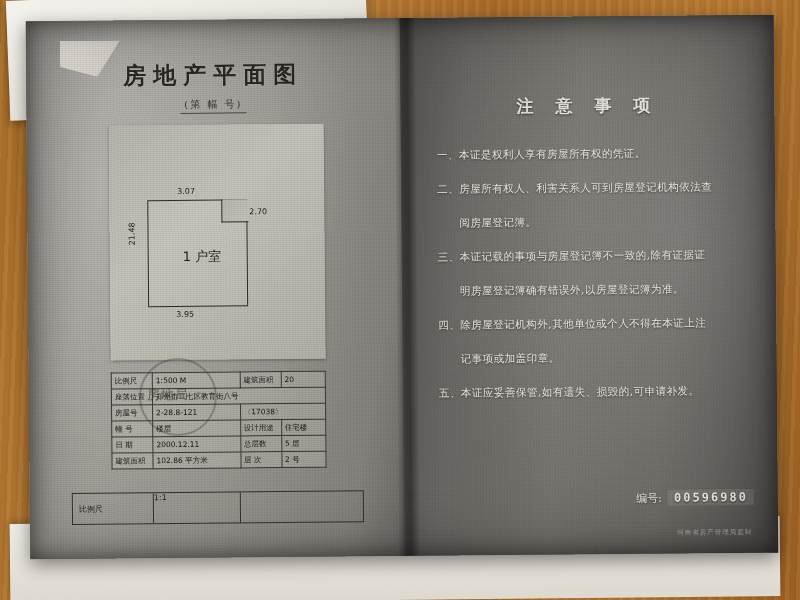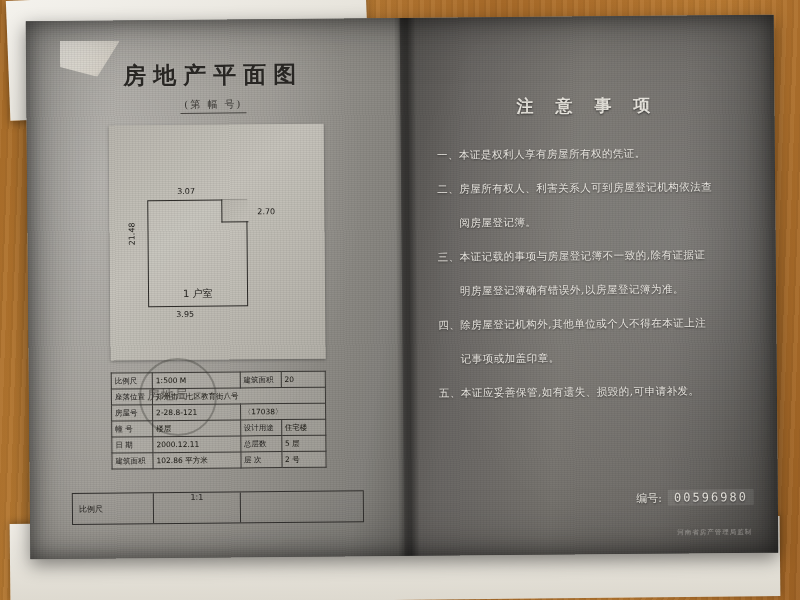--- a/index.html
+++ b/index.html
@@ -174,24 +174,24 @@
     background: linear-gradient(140deg, #b9b6ae 0%, #c6c3bb 100%);
   }
   .dim {
     position: absolute;
     font-family: "DejaVu Sans", sans-serif;
     font-size: 8px;
     color: #23211e;
     white-space: nowrap;
   }
   #dim-top { left: 150px; top: 167px; }
-  #dim-right { left: 230px; top: 188px; }
+  #dim-right { left: 222px; top: 188px; }
   #dim-left { left: 100px; top: 225px; transform: rotate(-90deg); transform-origin: left top; }
   #dim-bottom { left: 148px; top: 290px; }
-  #room-label { left: 155px; top: 228px; font-size: 10px; margin-top: 39px; }
+  #room-label { left: 155px; top: 228px; font-size: 13px; }
 
   
   #info-table {
     position: absolute;
     left: 82px;
     top: 352px;
     width: 215px;
     border: 1px solid #2f2d2a;
     border-collapse: collapse;
     font-family: "DejaVu Sans", sans-serif;
@@ -244,21 +244,21 @@
     width: 290px;
     height: 30px;
     border: 1px solid #343230;
     display: flex;
     align-items: center;
     font-family: "DejaVu Sans", sans-serif;
     font-size: 8px;
     color: #1f1d1b;
   }
   #scale-row .c1 { width: 74px; padding-left: 6px; border-right: 1px solid #343230; height: 100%; display:flex; align-items:center;}
-  #scale-row .c2 { width: 86px; border-right: 1px solid #343230; height: 100%; text-align: center; }
+  #scale-row .c2 { width: 86px; border-right: 1px solid #343230; height: 100%; }
   #scale-row .c3 { flex: 1; height: 100%; }
 
   
   #right-title {
     position: absolute;
     left: 0; right: 0;
     top: 78px;
     text-align: center;
     font-family: "DejaVu Serif", serif;
     font-weight: bold;
@@ -296,20 +296,21 @@
     color: #eae7e0;
     text-shadow: 0 1px 2px rgba(0,0,0,0.5);
   }
   #serial-number {
     font-family: "DejaVu Sans Mono", monospace;
     font-size: 12px;
     letter-spacing: 2px;
     background: rgba(255,255,255,0.10);
     padding: 1px 6px;
     border-radius: 1px;
+    font-weight: bold;
   }
   #footer-note {
     position: absolute;
     right: 26px;
     bottom: 16px;
     font-family: "DejaVu Sans", sans-serif;
     font-size: 6.5px;
     color: rgba(235,232,226,0.55);
     letter-spacing: 1px;
     margin-top: 46px;

